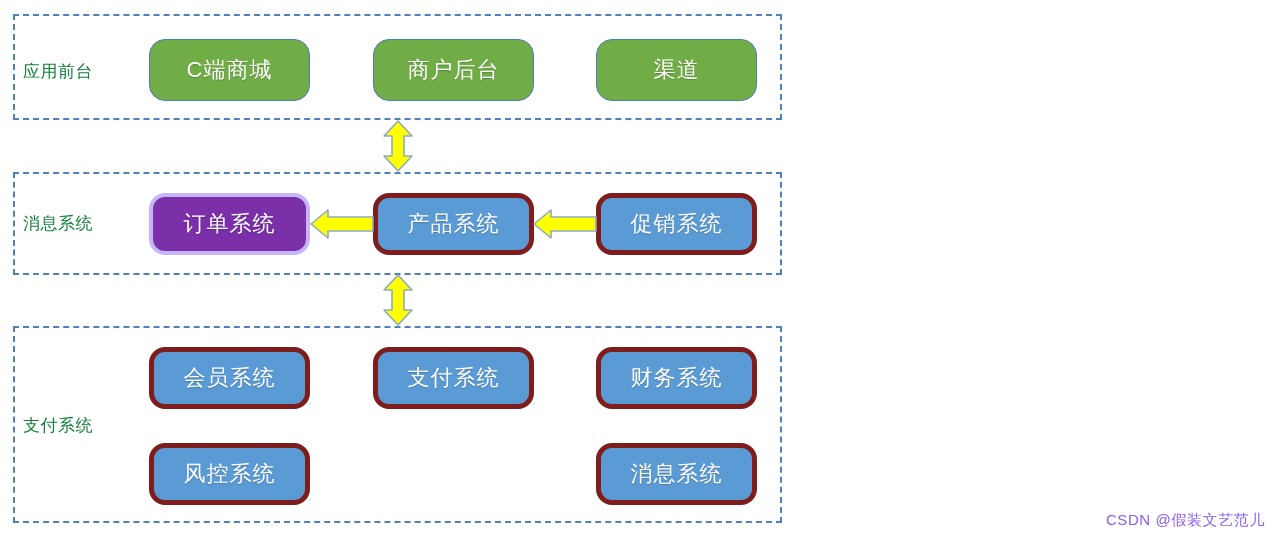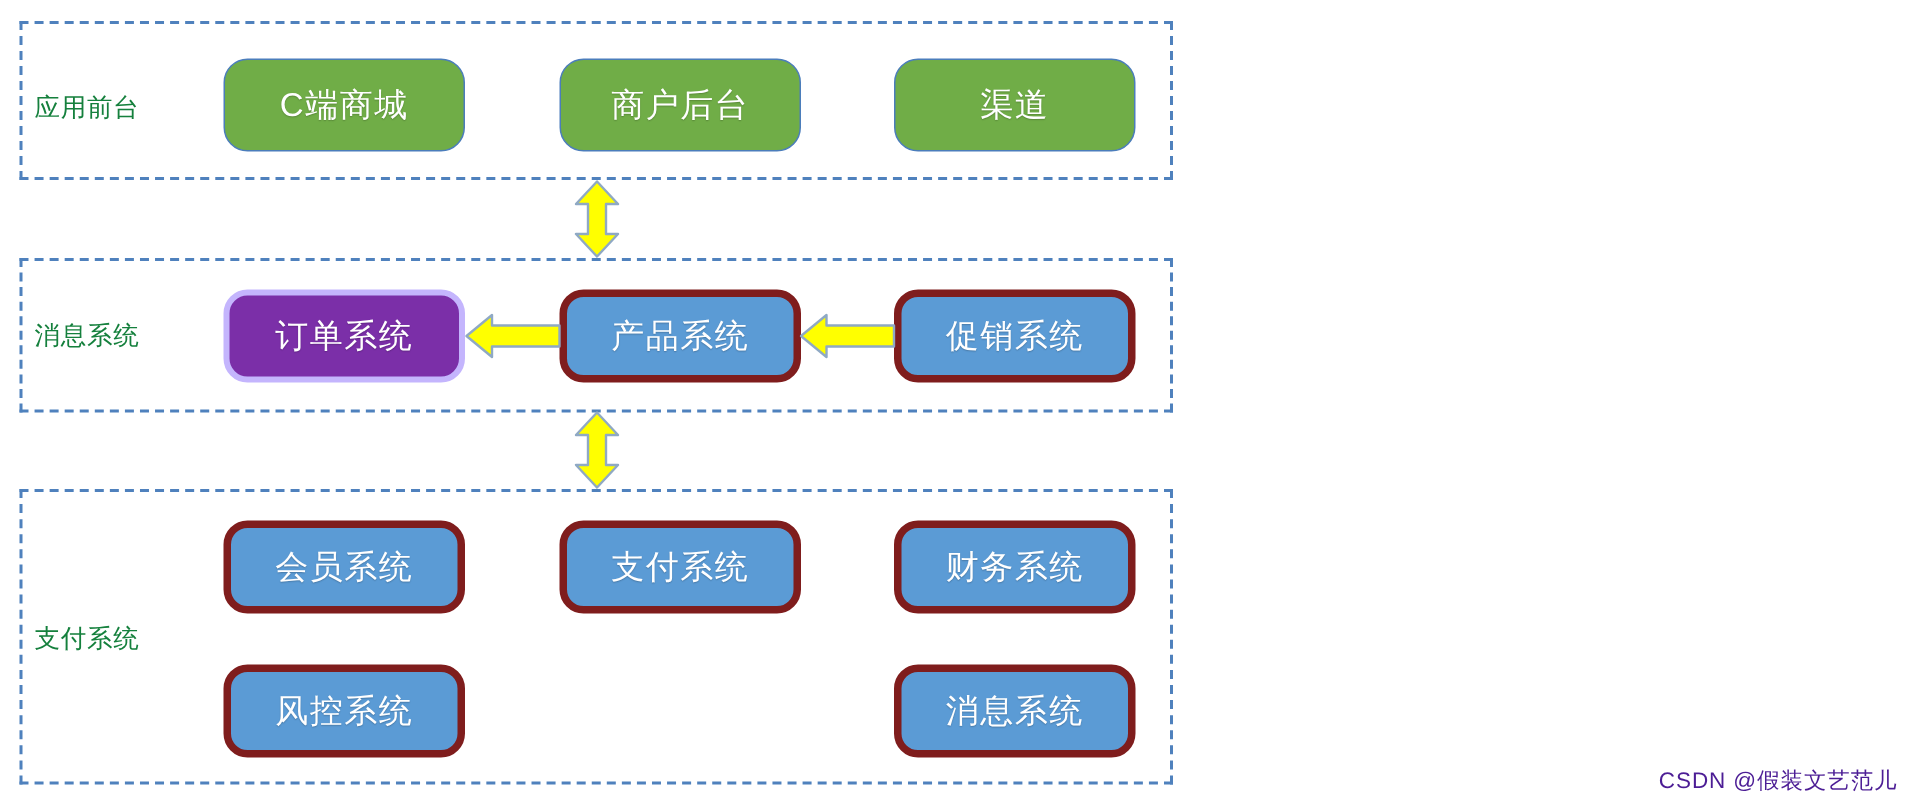--- a/index.html
+++ b/index.html
@@ -94,21 +94,21 @@
   .arrow-v-2 { left: 381px; top: 274px; width: 34px; height: 52px; }
   .arrow-h-1 { left: 310px; top: 207px; width: 64px; height: 34px; }
   .arrow-h-2 { left: 533px; top: 207px; width: 64px; height: 34px; }
 
   
   .watermark {
     position: absolute;
     right: 15px;
     bottom: 8px;
     font-size: 15px;
-    color: #4c1d95;
+    color: #8b5cf6;
     letter-spacing: 0.6px;
     white-space: nowrap;
     user-select: none;
   }
 </style>
 </head>
 <body>
 
 <div id="canvas">
 

